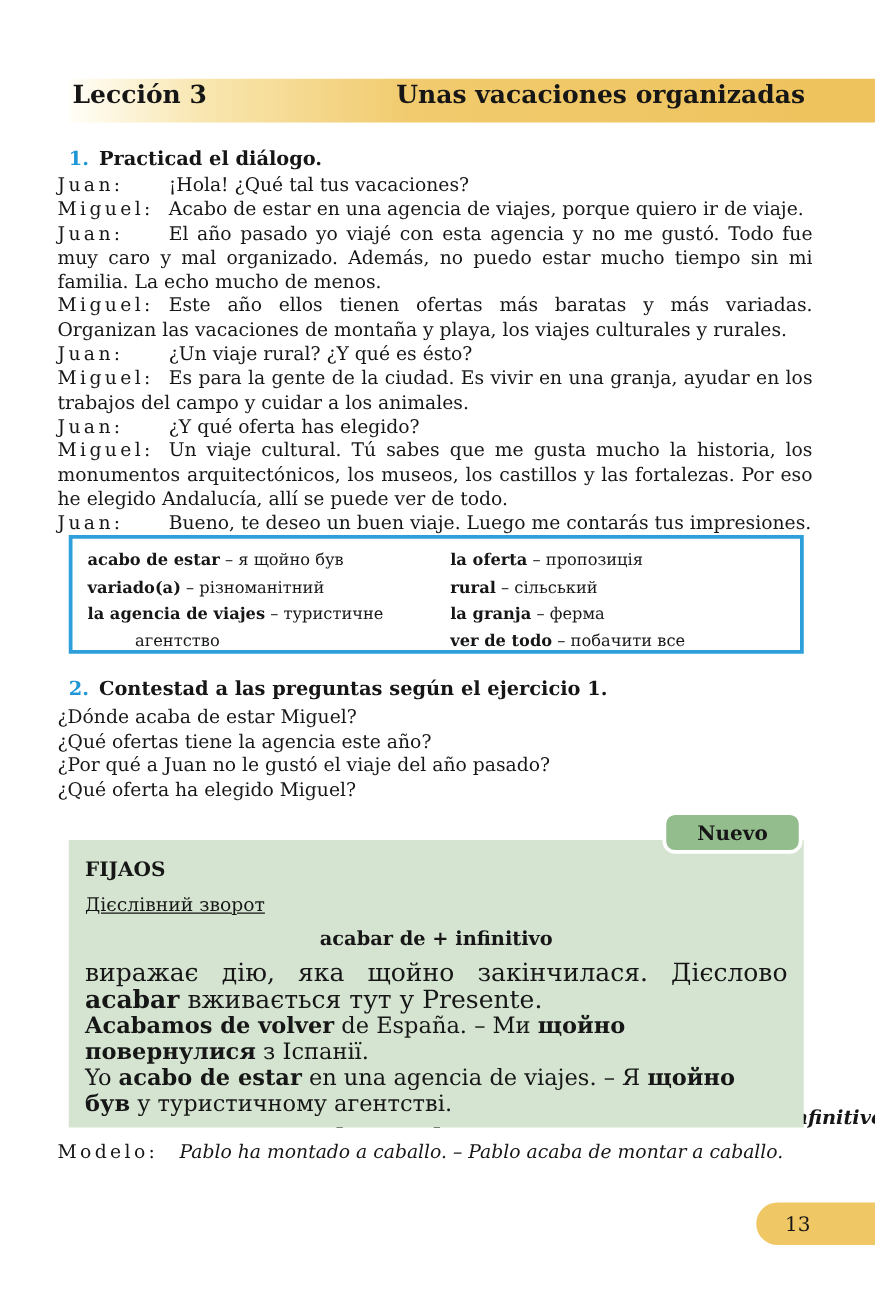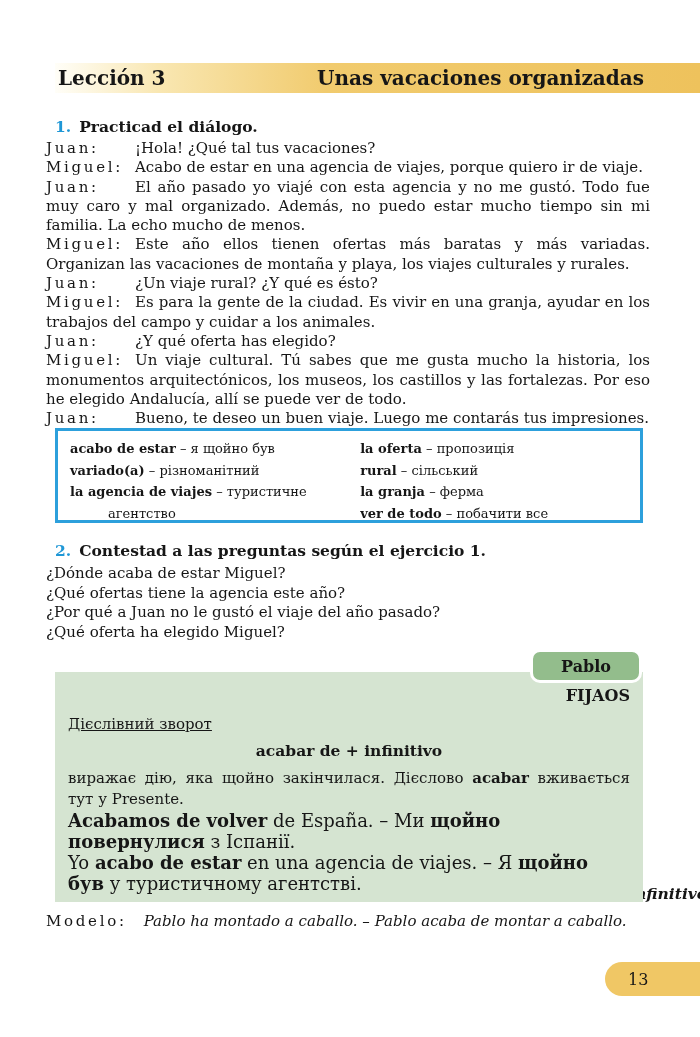--- a/index.html
+++ b/index.html
@@ -1,21 +1,21 @@
 <!DOCTYPE html>
 <html><head>
 <meta charset="utf-8">
 <style>
   html,body{margin:0;padding:0;background:#ffffff;}
   .page{position:relative;width:700px;height:1037px;background:#ffffff;overflow:hidden;
         font-family:"DejaVu Serif",serif;color:#161616;}
 
   
-  .band{position:absolute;top:63px;left:55px;right:0;height:30px;box-sizing:border-box;
-        display:flex;align-items:center;justify-content:space-between;
+  .band{position:absolute;top:63px;left:55px;right:0;height:35px;box-sizing:border-box;
+        display:flex;align-items:flex-start;justify-content:space-between;
         padding:0 56px 0 3px;
         background:linear-gradient(90deg,#fffef8 0%,#f9e7b2 16%,#f1cb6e 42%,#eec25c 100%);}
   .band .lesson,.band .lesson-title{font-weight:bold;font-size:20px;white-space:nowrap;}
 
   
   .ex-head{position:absolute;left:55px;font-weight:bold;font-size:15.5px;line-height:20px;white-space:nowrap;}
   .num{color:#1f97d6;margin-right:8px;}
   .it{font-style:italic;}
 
   
@@ -34,24 +34,24 @@
   .questions p{margin:0;}
 
   
   .nuevo{position:absolute;top:649px;left:530px;width:112px;height:34px;box-sizing:border-box;
          background:#93bd8c;border:3px solid #ffffff;border-radius:10px;z-index:2;
          display:flex;align-items:center;justify-content:center;font-weight:bold;font-size:16px;}
 
   
   .fijaos{position:absolute;top:672px;left:55px;width:588px;box-sizing:border-box;
           background:#d5e4d1;padding:14px 13px 8px;z-index:1;}
-  .f-title{margin:0;text-align:right;font-weight:bold;font-size:16px;line-height:20px;}
+  .f-title{margin:0;text-align:left;font-weight:bold;font-size:16px;line-height:20px;}
   .f-sub{margin:8px 0 0;text-align:left;font-size:15px;line-height:20px;text-decoration:underline;}
   .f-con{margin:7px 0 0;text-align:center;font-weight:bold;font-size:15.5px;line-height:20px;}
-  .f-par{margin:7px 0 0;font-size:15px;line-height:21px;text-align:justify;}
+  .f-par{margin:7px 0 0;font-size:20px;line-height:21px;text-align:justify;}
   .f-ex{margin:0;font-size:18px;line-height:21px;}
 
   
   .modelo{position:absolute;top:911px;left:46px;font-size:15px;line-height:20px;}
   .modelo .modelo-label{display:inline-block;letter-spacing:0.18em;margin-right:17px;}
 
   
   .pill{position:absolute;top:962px;left:605px;right:0;height:34px;box-sizing:border-box;
         background:#f0c765;border-radius:17px 0 0 17px;display:flex;align-items:center;
         padding-left:23px;font-size:16px;}
@@ -101,21 +101,21 @@
   </div>
 
   <div class="questions">
     <p>¿Dónde acaba de estar Miguel?</p>
     <p>¿Qué ofertas tiene la agencia este año?</p>
     <p>¿Por qué a Juan no le gustó el viaje del año pasado?</p>
     <p>¿Qué oferta ha elegido Miguel?</p>
   </div>
 
   <div class="nuevo">
-    <span>Pablo</span>
+    <span>Nuevo</span>
   </div>
 
   <div class="fijaos">
     <p class="f-title">FIJAOS</p>
     <p class="f-sub">Дієслівний зворот</p>
     <p class="f-con">acabar de + infinitivo</p>
     <p class="f-par"><span>виражає дію, яка щойно закінчилася. Дієслово </span><b>acabar</b><span> вживається тут у Presente.</span></p>
     <p class="f-ex"><b>Acabamos de volver</b><span> de España. – Ми </span><b>щойно повернулися</b><span> з Іспанії.</span></p>
     <p class="f-ex"><span>Yo </span><b>acabo de estar</b><span> en una agencia de viajes. – Я </span><b>щойно був</b><span> у туристичному агентстві.</span></p>
   </div>

